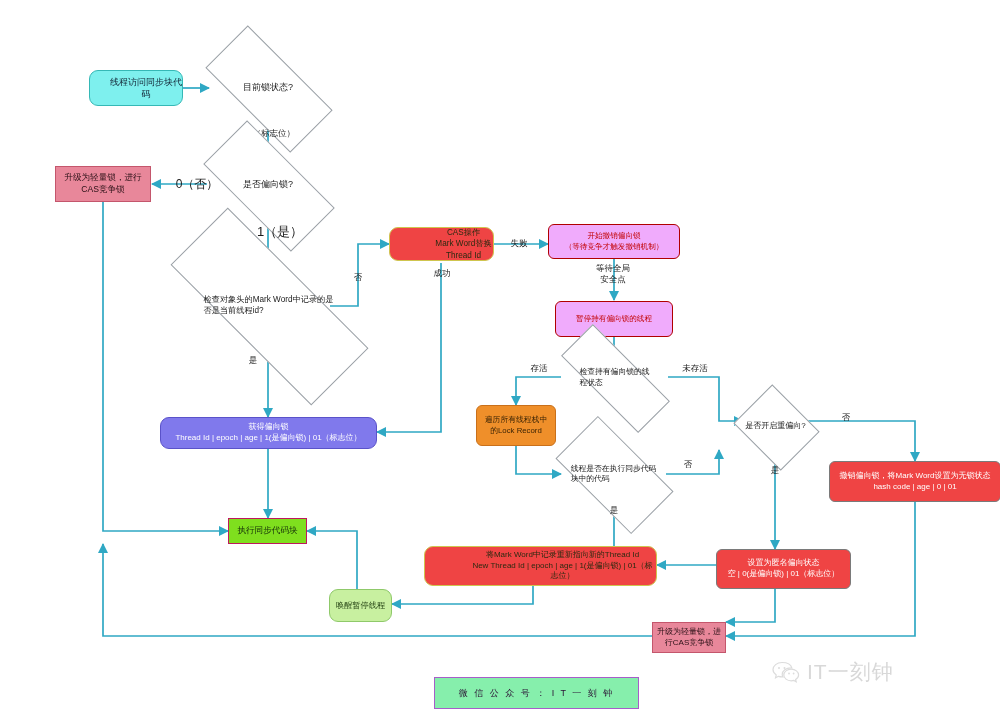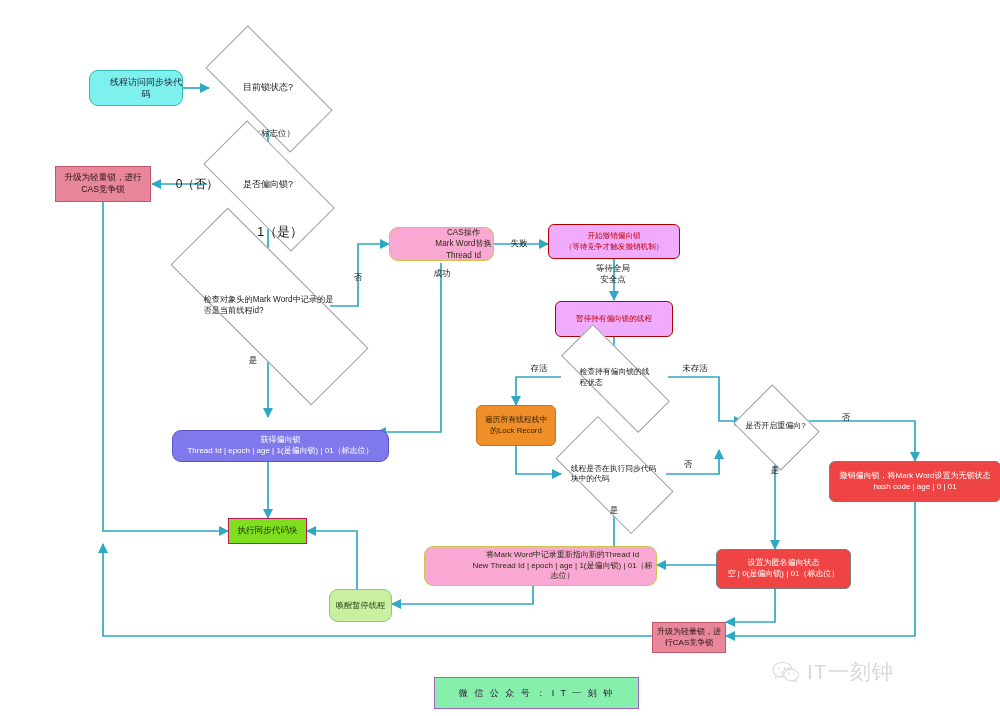--- a/index.html
+++ b/index.html
@@ -45,21 +45,21 @@
     color:#1b1b1b;
     text-align:center;
     line-height:1.25;
     white-space:pre-line;
     background:transparent;
   }
 
   
   .cy{background:#7ef0ee;border:1px solid #35b8b6;color:#123;}
   .pink{background:#e8879a;border:1px solid #c4566c;color:#2a1016;}
-  .yel{background:#f9a8d4;border:1px solid #cfc54e;color:#2b2a10;padding-left:44px;}
+  .yel{background:#ef4444;border:1px solid #cfc54e;color:#2b2a10;padding-left:44px;}
   .red{background:#f0abfc;border:1px solid #b00000;color:#c10000;font-family:Liberation Mono, monospace;}
   .orng{background:#ef8f2a;border:1px solid #c9701a;color:#3b2405;}
   .purp{background:#8079ec;border:1px solid #5a52c9;color:#fff;}
   .grn{background:#7fdf1e;border:1px solid #be185d;color:#16300a;text-align:right;}
   .grn2{background:#c8f0a0;border:1px solid #8fc96a;color:#1c3a0c;}
   .gry{background:#ef4444;border:1px solid #7a7a7a;color:#ffffff;}
   .viol{background:#86efac;border:1px solid #a65ec9;color:#2a1033;letter-spacing:2px;}
 
   .wm{
     position:absolute;
@@ -216,21 +216,21 @@
 
   <div class="node rect round2 gry" style="left:829px;top:461px;width:172px;height:41px;font-size:8px;">撤销偏向锁，将Mark Word设置为无锁状态
 hash code | age | 0 | 01</div>
 
   <div class="node rect round2 gry" style="left:716px;top:549px;width:135px;height:40px;font-size:8px;">设置为匿名偏向状态
 空 | 0(是偏向锁) | 01（标志位）</div>
 
   <div class="node rect round yel" style="left:424px;top:546px;width:233px;height:40px;font-size:8px;">将Mark Word中记录重新指向新的Thread Id
 New Thread Id | epoch | age | 1(是偏向锁) | 01（标志位）</div>
 
-  <div class="node rect round purp" style="left:160px;top:430px;width:217px;height:32px;font-size:8px;margin-left:12px;">获得偏向锁
+  <div class="node rect round purp" style="left:160px;top:417px;width:217px;height:32px;font-size:8px;">获得偏向锁
 Thread Id | epoch | age | 1(是偏向锁) | 01（标志位）</div>
 
   <div class="node rect grn" style="left:228px;top:518px;width:79px;height:26px;font-size:8.6px;">执行同步代码块</div>
 
   <div class="node rect round grn2" style="left:329px;top:589px;width:63px;height:33px;font-size:8.2px;">唤醒暂停线程</div>
 
   <div class="node rect pink" style="left:652px;top:622px;width:74px;height:31px;font-size:8px;">升级为轻量锁，进
 行CAS竞争锁</div>
 
   <div class="node rect viol" style="left:434px;top:677px;width:205px;height:32px;font-size:9px;">微 信 公 众 号 ：  I T 一 刻 钟</div>

